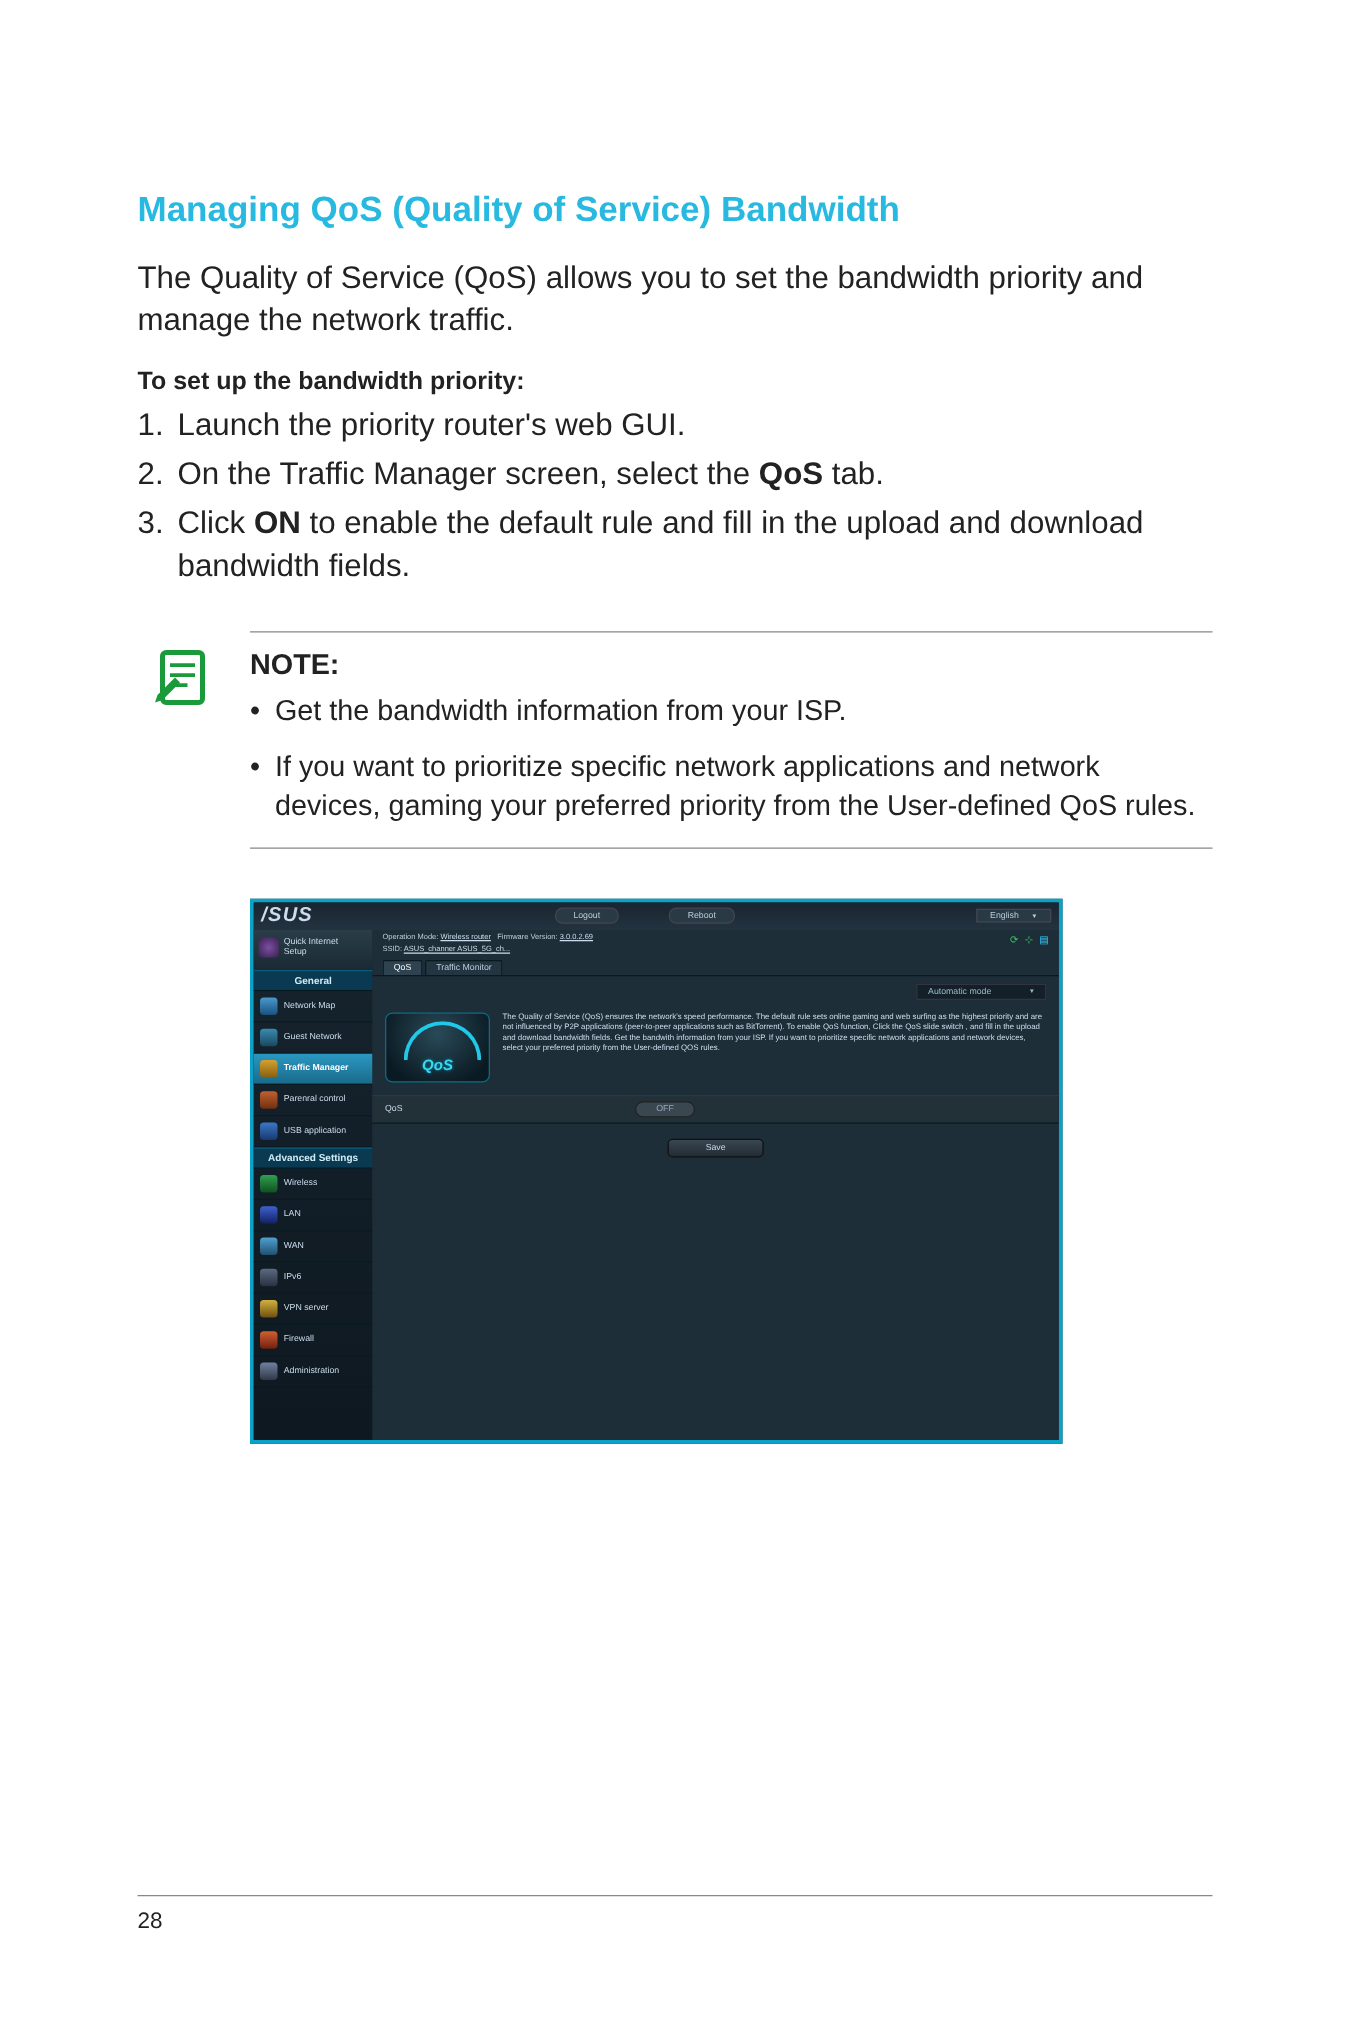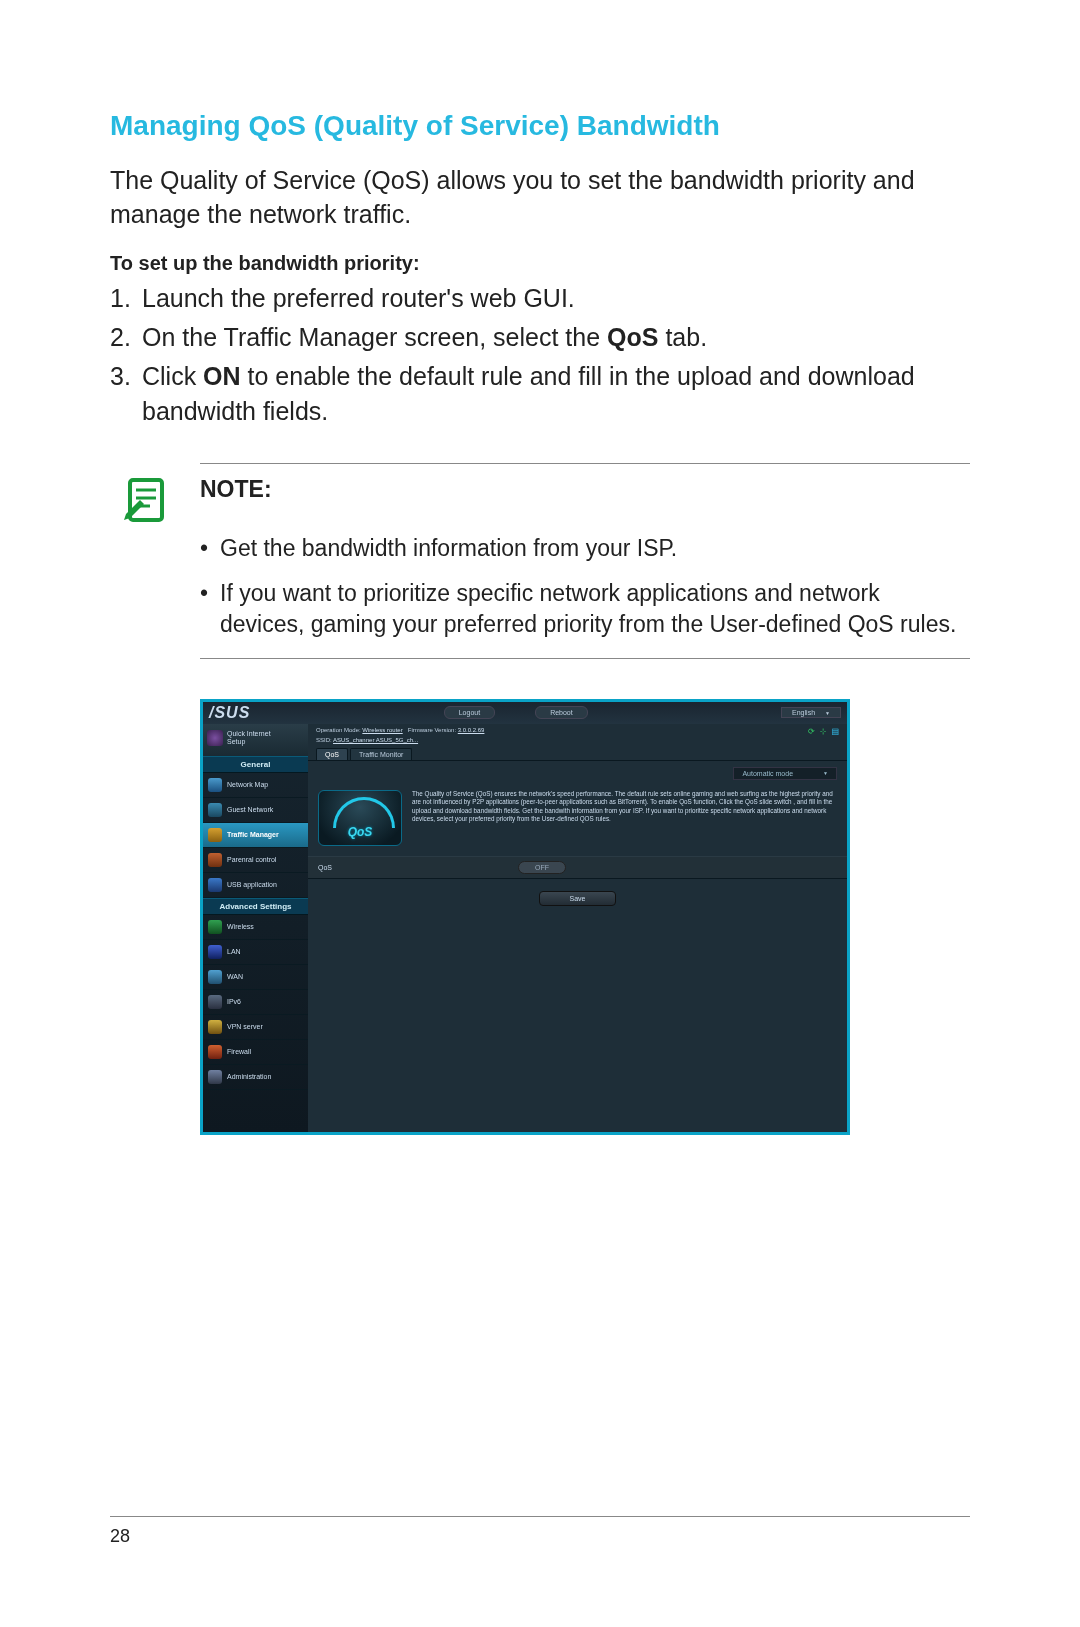--- a/index.html
+++ b/index.html
@@ -1,43 +1,43 @@
 <!DOCTYPE html>
 <html><head>
 <meta charset="utf-8">
 <style>
   * { box-sizing: border-box; margin: 0; padding: 0; }
   html, body { width: 1080px; height: 1627px; background: #fff; font-family: "Segoe UI", Arial, sans-serif; color: #222; }
   .page { padding: 110px 110px 60px 110px; position: relative; height: 100%; }
   h1.title { color: #27b9e0; font-size: 40px; font-weight: 700; margin-bottom: 28px; }
-  h2.subtitle { color: #27b9e0; font-size: 28px; font-weight: 700; margin-bottom: 22px; }
+  h2.subtitle { color: #27b9e0; font-size: 28px; font-weight: 700; margin-bottom: 22px; margin-top: 42px; }
   p.body { font-size: 25px; line-height: 1.35; margin-bottom: 20px; }
   h3.steps-head { font-size: 20px; font-weight: 700; margin-bottom: 6px; }
   ol.steps { list-style: none; font-size: 25px; line-height: 1.4; margin-bottom: 34px; }
   ol.steps li { display: flex; margin-bottom: 4px; }
   ol.steps li .num { width: 32px; flex: 0 0 32px; }
   ol.steps li .txt { flex: 1; }
   .bold { font-weight: 700; }
   .note-block { border-top: 1px solid #888; border-bottom: 1px solid #888; margin-left: 90px; padding: 12px 0 18px 0; position: relative; }
   .note-icon { position: absolute; left: -78px; top: 10px; width: 52px; height: 52px; }
-  .note-label { font-weight: 700; font-size: 23px; margin-bottom: 30px; }
+  .note-label { font-weight: 700; font-size: 23px; margin-bottom: 8px; }
   .note-block ul { list-style: none; font-size: 23px; line-height: 1.35; }
   .note-block ul li { display: flex; margin-bottom: 14px; }
   .note-block ul li:last-child { margin-bottom: 0; }
   .note-block ul li .bullet { width: 20px; flex: 0 0 20px; }
   .note-block ul li .txt { flex: 1; }
   .screenshot-wrap { margin: 40px 0 0 90px; width: 650px; border: 3px solid #0aa3c7; background: #1a2a33; font-family: Arial, sans-serif; }
   .router-top { background: linear-gradient(#1a2530,#223340); height: 22px; display: flex; align-items: center; padding: 0 6px; justify-content: space-between; }
   .asus-logo { color: #cde; font-size: 16px; font-weight: 700; font-style: italic; letter-spacing: 1px; }
   .top-btns { display: flex; gap: 40px; }
   .top-btn { background: #2a3a45; color: #bcd; font-size: 7px; padding: 2px 14px; border-radius: 6px; border: 1px solid #445; }
   .lang-sel { background: #2a3a45; color: #bcd; font-size: 7px; padding: 1px 10px; border: 1px solid #445; display: flex; align-items: center; gap: 10px; }
   .lang-sel::after { content: "▼"; font-size: 5px; }
   .router-body { display: flex; }
-  .router-side { width: 105px; background: linear-gradient(#16242e,#0e1820); display: flex; flex-direction: column; }
+  .router-side { width: 95px; background: linear-gradient(#16242e,#0e1820); display: flex; flex-direction: column; }
   .side-top { background: linear-gradient(#2a3d48,#1a2a33); padding: 6px 4px 10px 4px; display: flex; align-items: center; gap: 4px; }
   .side-top-icon { width: 16px; height: 16px; background: radial-gradient(circle,#7a4fa0,#3a2050); border-radius: 3px; }
   .side-top-txt { color: #cde; font-size: 7px; line-height: 1.1; }
   .side-head { background: #0a3a52; color: #d0ecf5; font-size: 8px; font-weight: 700; text-align: center; padding: 3px 0; border-top: 1px solid #0a5a78; border-bottom: 1px solid #041820; }
   .side-item { display: flex; align-items: center; gap: 5px; padding: 5px 5px; color: #cde; font-size: 7px; border-bottom: 1px solid #0a1a22; }
   .side-item.active { background: linear-gradient(#2a98c2,#1a6a8a); color: #fff; font-weight: 700; }
   .side-icon { width: 14px; height: 14px; border-radius: 3px; flex: 0 0 14px; }
   .ic-map { background: linear-gradient(#4a9acc,#1a5080); }
   .ic-guest { background: linear-gradient(#3a8ab0,#1a4860); }
   .ic-traffic { background: linear-gradient(#d4a030,#8a6010); }
@@ -78,21 +78,21 @@
 <body>
 
 <div class="page">
   <h2 class="subtitle">Managing QoS (Quality of Service) Bandwidth</h2>
   <p class="body">The Quality of Service (QoS) allows you to set the bandwidth priority and manage the network traffic.</p>
 
   <h3 class="steps-head">To set up the bandwidth priority:</h3>
   <ol class="steps">
     <li>
       <span class="num">1.</span>
-      <span class="txt">Launch the preferred router's web GUI.</span>
+      <span class="txt">Launch the priority router's web GUI.</span>
     </li>
     <li>
       <span class="num">2.</span>
       <span class="txt"><span>On the Traffic Manager screen, select the </span><span class="bold">QoS</span><span> tab.</span></span>
     </li>
     <li>
       <span class="num">3.</span>
       <span class="txt"><span>Click </span><span class="bold">ON</span><span> to enable the default rule and fill in the upload and download bandwidth fields.</span></span>
     </li>
   </ol>

